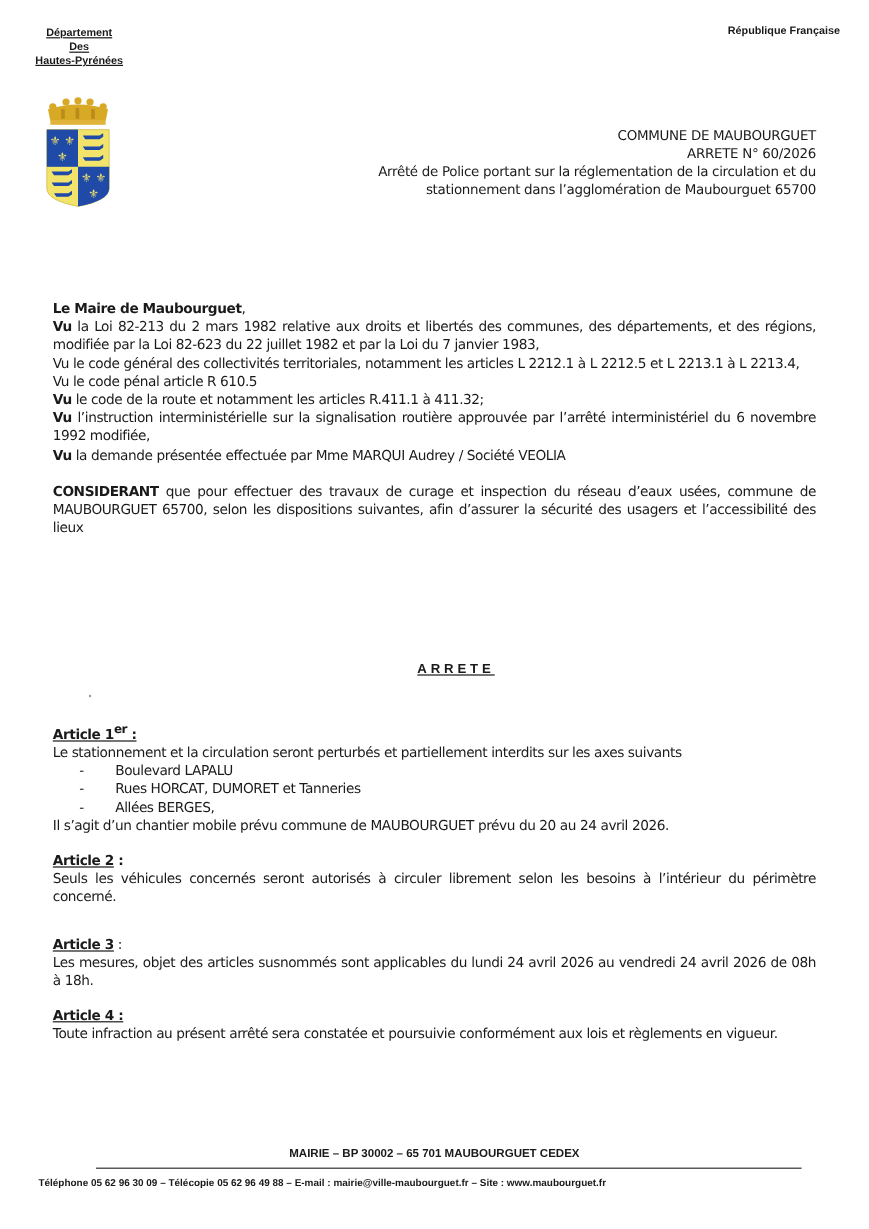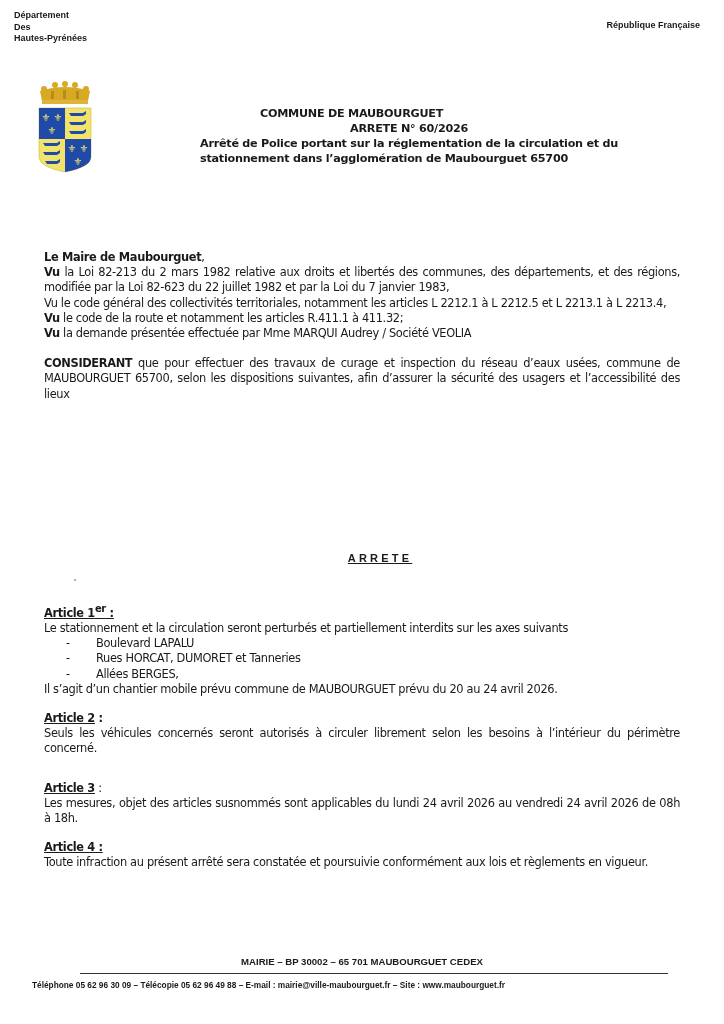--- a/index.html
+++ b/index.html
@@ -2,31 +2,31 @@
 <html><head>
 <meta charset="utf-8">
 <style>
   html, body { margin: 0; padding: 0; background: #ffffff; }
   body {
     width: 724px; height: 1024px; position: relative; overflow: hidden;
     font-family: "DejaVu Sans", sans-serif; color: #1a1a1a;
   }
   .abs { position: absolute; }
   .dept {
-    left: 14px; top: 10px; width: 104px; 
-    font-family: "Liberation Sans", sans-serif; font-weight: bold; font-size: 9px; line-height: 11.5px;
+    left: 14px; top: 22px; width: 104px; text-align: center;
+    font-family: "Liberation Sans", sans-serif; font-weight: bold; font-size: 9px; line-height: 11.5px; text-decoration: underline;
   }
   .rep {
     right: 24px; top: 20px;
     font-family: "Liberation Sans", sans-serif; font-weight: bold; font-size: 9px;
   }
   .crest { left: 36px; top: 77px; width: 58px; height: 96px; }
   .head {
-    left: 200px; top: 106px; width: 480px; text-align: left;
-    font-family: "DejaVu Sans", sans-serif; font-weight: bold; font-size: 11.2px; line-height: 15px;
+    left: 200px; top: 106px; width: 480px; text-align: right;
+    font-family: "DejaVu Sans", sans-serif; font-weight: normal; font-size: 11.2px; line-height: 15px;
     letter-spacing: -0.25px;
   }
   .head .h1, .head .h2 { display: block; }
   .head .h1 { padding-left: 60px; }
   .head .h2 { padding-left: 150px; }
   .body {
     left: 44px; width: 636px;
     font-family: "DejaVu Sans", sans-serif; font-size: 11.4px; line-height: 15.2px;
     letter-spacing: -0.35px;
   }
@@ -109,21 +109,23 @@
   <span class="h1">COMMUNE DE MAUBOURGUET</span>
   <span class="h2">ARRETE N° 60/2026</span>
   <span style="display:block">Arrêté de Police portant sur la réglementation de la circulation et du</span>
   <span style="display:block">stationnement dans l’agglomération de Maubourguet 65700</span>
 </div>
 
 <div class="abs body just" style="top:250px;">
   <p><span class="bold">Le Maire de Maubourguet</span><span>,</span></p>
   <p><span class="bold">Vu</span><span> la Loi 82-213 du 2 mars 1982 relative aux droits et libertés des communes, des départements, et des régions, modifiée par la Loi 82-623 du 22 juillet 1982 et par la Loi du 7 janvier 1983,</span></p>
   <p><span>Vu</span><span> le code général des collectivités territoriales, notamment les articles L 2212.1 à L 2212.5 et L 2213.1 à L 2213.4,</span></p>
+  <p><span>Vu</span><span> le code pénal article R 610.5</span></p>
   <p><span class="bold">Vu</span><span> le code de la route et notamment les articles R.411.1 à 411.32;</span></p>
+  <p><span class="bold">Vu</span><span> l’instruction interministérielle sur la signalisation routière approuvée par l’arrêté interministériel du 6 novembre 1992 modifiée,</span></p>
   <p><span class="bold">Vu</span><span> la demande présentée effectuée par Mme MARQUI Audrey / Société VEOLIA</span></p>
   <p style="margin-top:15px"><span class="bold">CONSIDERANT</span><span> que pour effectuer des travaux de curage et inspection du réseau d’eaux usées, commune de MAUBOURGUET 65700, selon les dispositions suivantes, afin d’assurer la sécurité des usagers et l’accessibilité des lieux</span></p>
 </div>
 
 <div class="abs arrete-title">ARRETE</div>
 <div class="abs speck" style="left:74px;top:579px;"></div>
 
 <div class="abs body just" style="top:601px;">
   <div>
     <p class="art-h"><span class="u"><span>Article 1</span><sup style="font-size:10px">er</sup><span> :</span></span></p>

